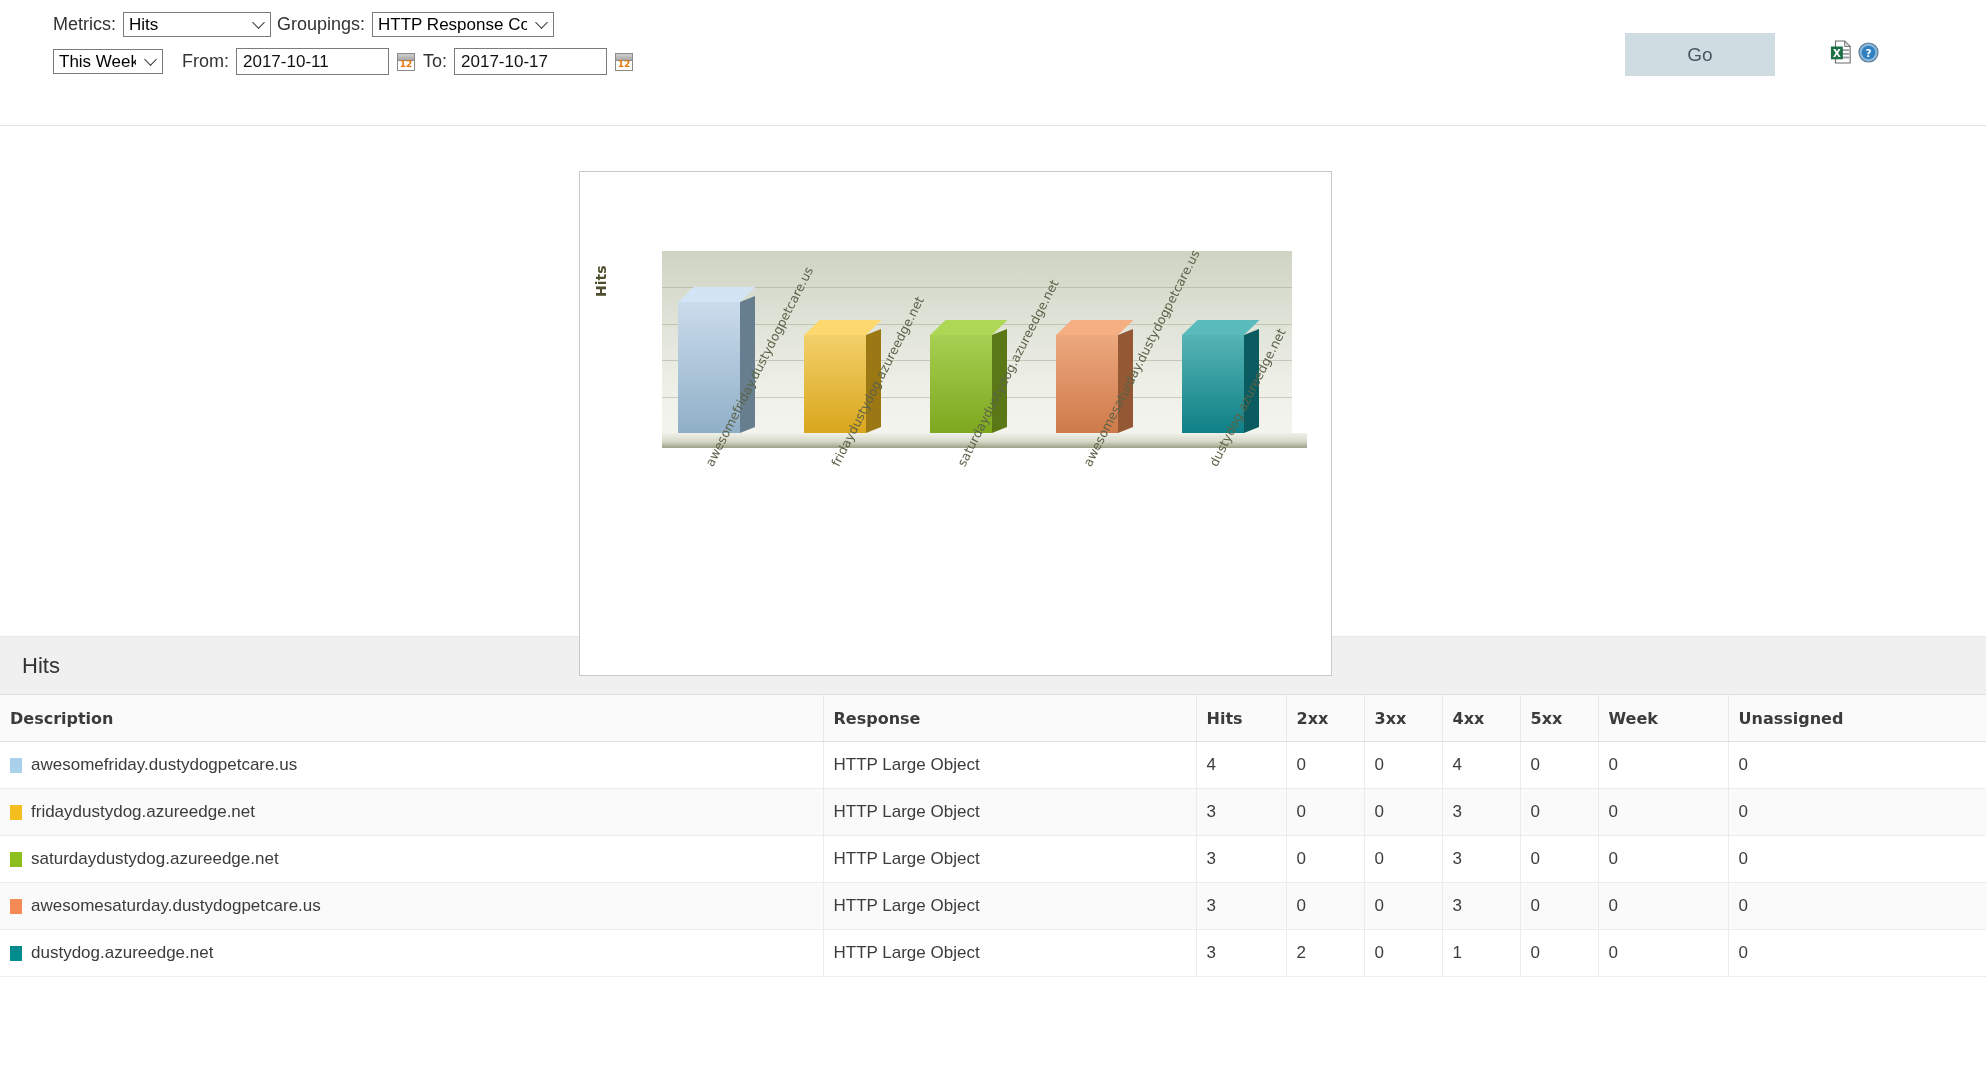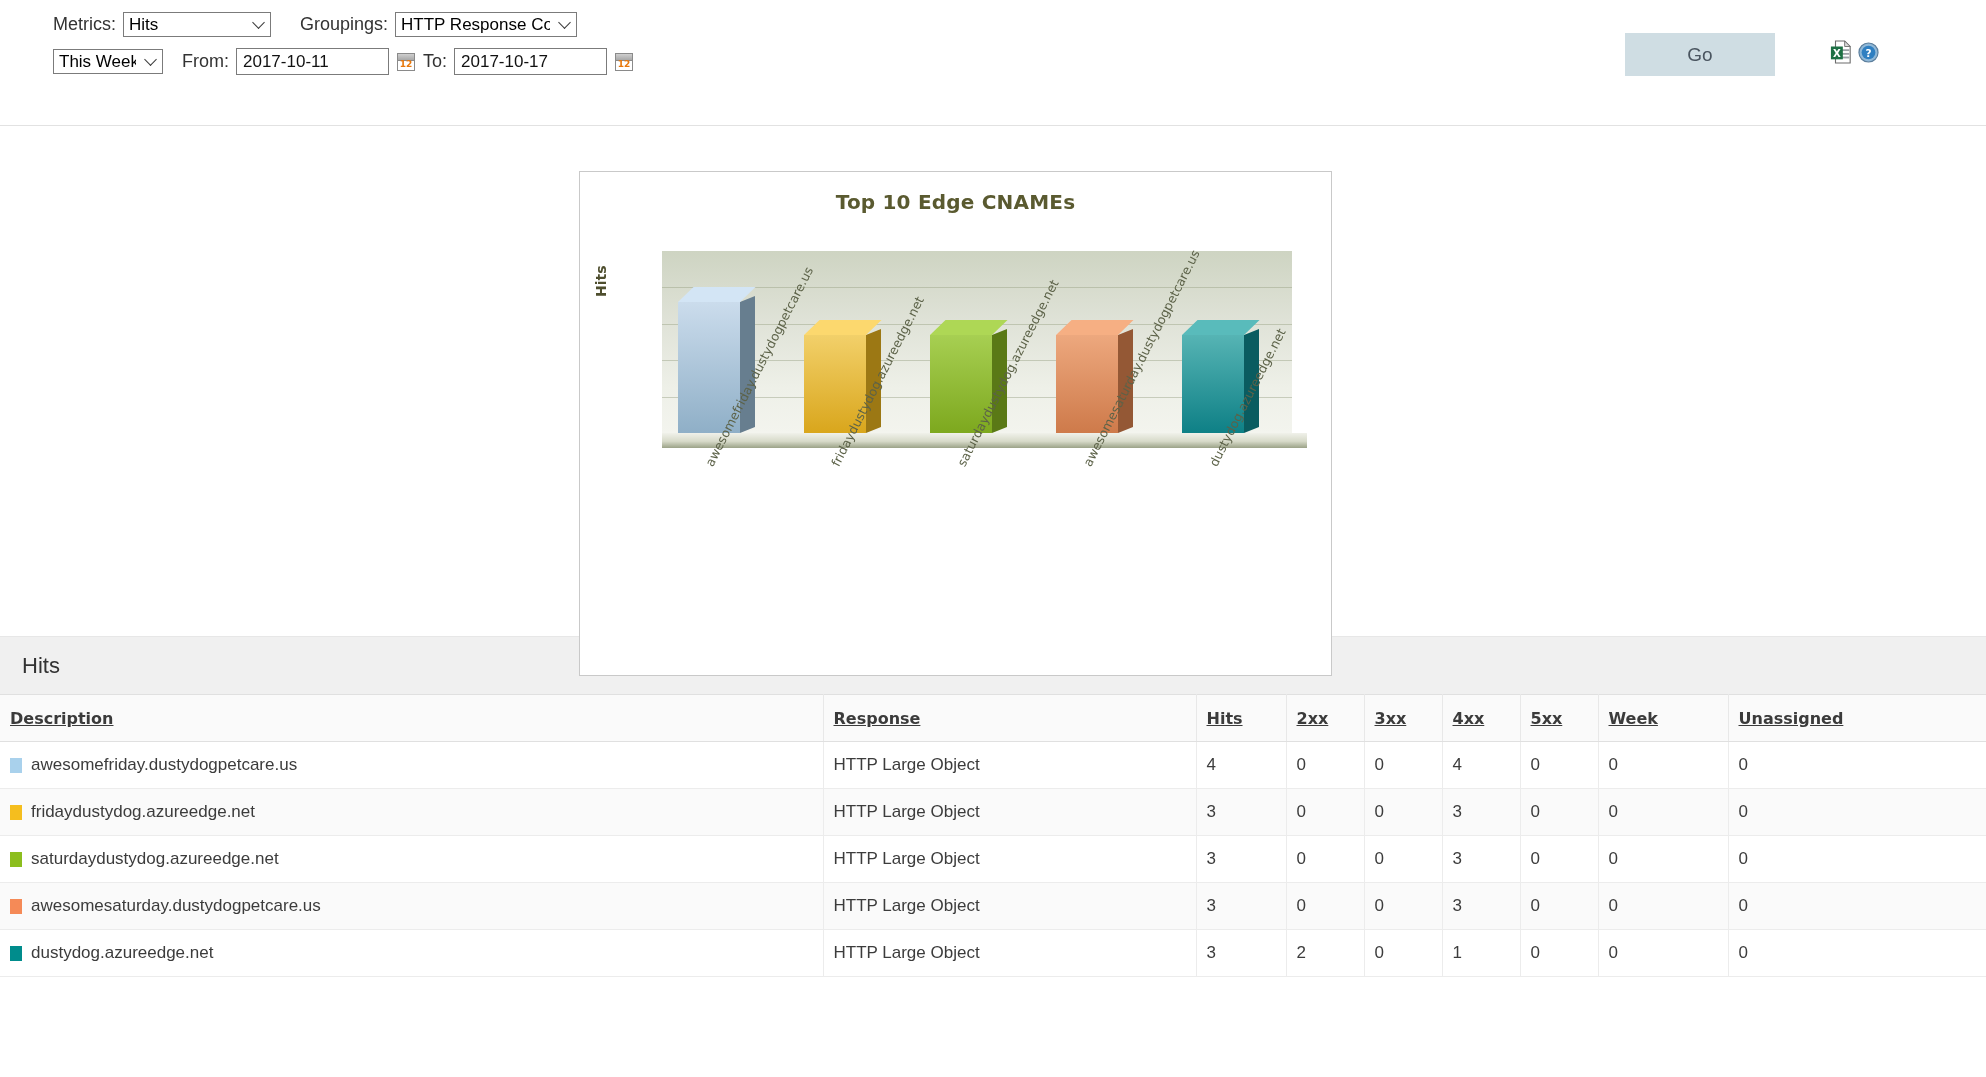--- a/index.html
+++ b/index.html
@@ -265,21 +265,20 @@
     border-top: 1px solid #e0e0e0;
     border-bottom: 1px solid #e0e0e0;
     border-right: 1px solid #e8e8e8;
     text-align: left;
     font-weight: bold;
     font-family: "DejaVu Sans", sans-serif;
     font-size: 16px;
     color: #3b3b3b;
     padding: 2px 10px;
     height: 47px;
-    text-decoration: underline;
   }
   #data-table tbody td {
     border-bottom: 1px solid #ececec;
     border-right: 1px solid #ececec;
     padding: 11px 10px;
     height: 47px;
     vertical-align: middle;
     color: #3c3c3c;
   }
   #data-table tbody tr:nth-child(even) { background: #fafafa; }
@@ -302,21 +301,21 @@
 <div id="toolbar">
 
   <div class="tb-row">
     <span class="tb-label">Metrics:</span>
     <span class="sel-wrap">
       <select class="tb-select" id="metrics-select">
         <option>Hits</option>
       </select>
       <span class="chev"></span>
     </span>
-    <span class="tb-label" style="margin-left:29px;">Groupings:</span>
+    <span class="tb-label" style="margin-left:6px;">Groupings:</span>
     <span class="sel-wrap">
       <select class="tb-select" id="groupings-select">
         <option>HTTP Response Codes</option>
       </select>
       <span class="chev"></span>
     </span>
   </div>
 
   <div class="tb-row">
     <span class="sel-wrap">
@@ -351,21 +350,20 @@
       <text x="11" y="15.6" font-size="11" font-weight="bold" fill="#ffffff" text-anchor="middle" font-family="DejaVu Sans, sans-serif">?</text>
     </svg>
   </div>
 
   <div id="toolbar-divider"></div>
 </div>
 
 <div id="chart-region">
   <div id="chart-frame">
 
-    <div id="chart-title">Top 10 Edge CNAMEs</div>
 
     <div id="y-axis-label">Hits</div>
 
     <div id="plot-area">
         <div class="gridline" style="top: 145.6px;"></div>
         <div class="gridline" style="top: 109.2px;"></div>
         <div class="gridline" style="top: 72.8px;"></div>
         <div class="gridline" style="top: 36.4px;"></div>
       </div>
     <div id="bars-layer">

